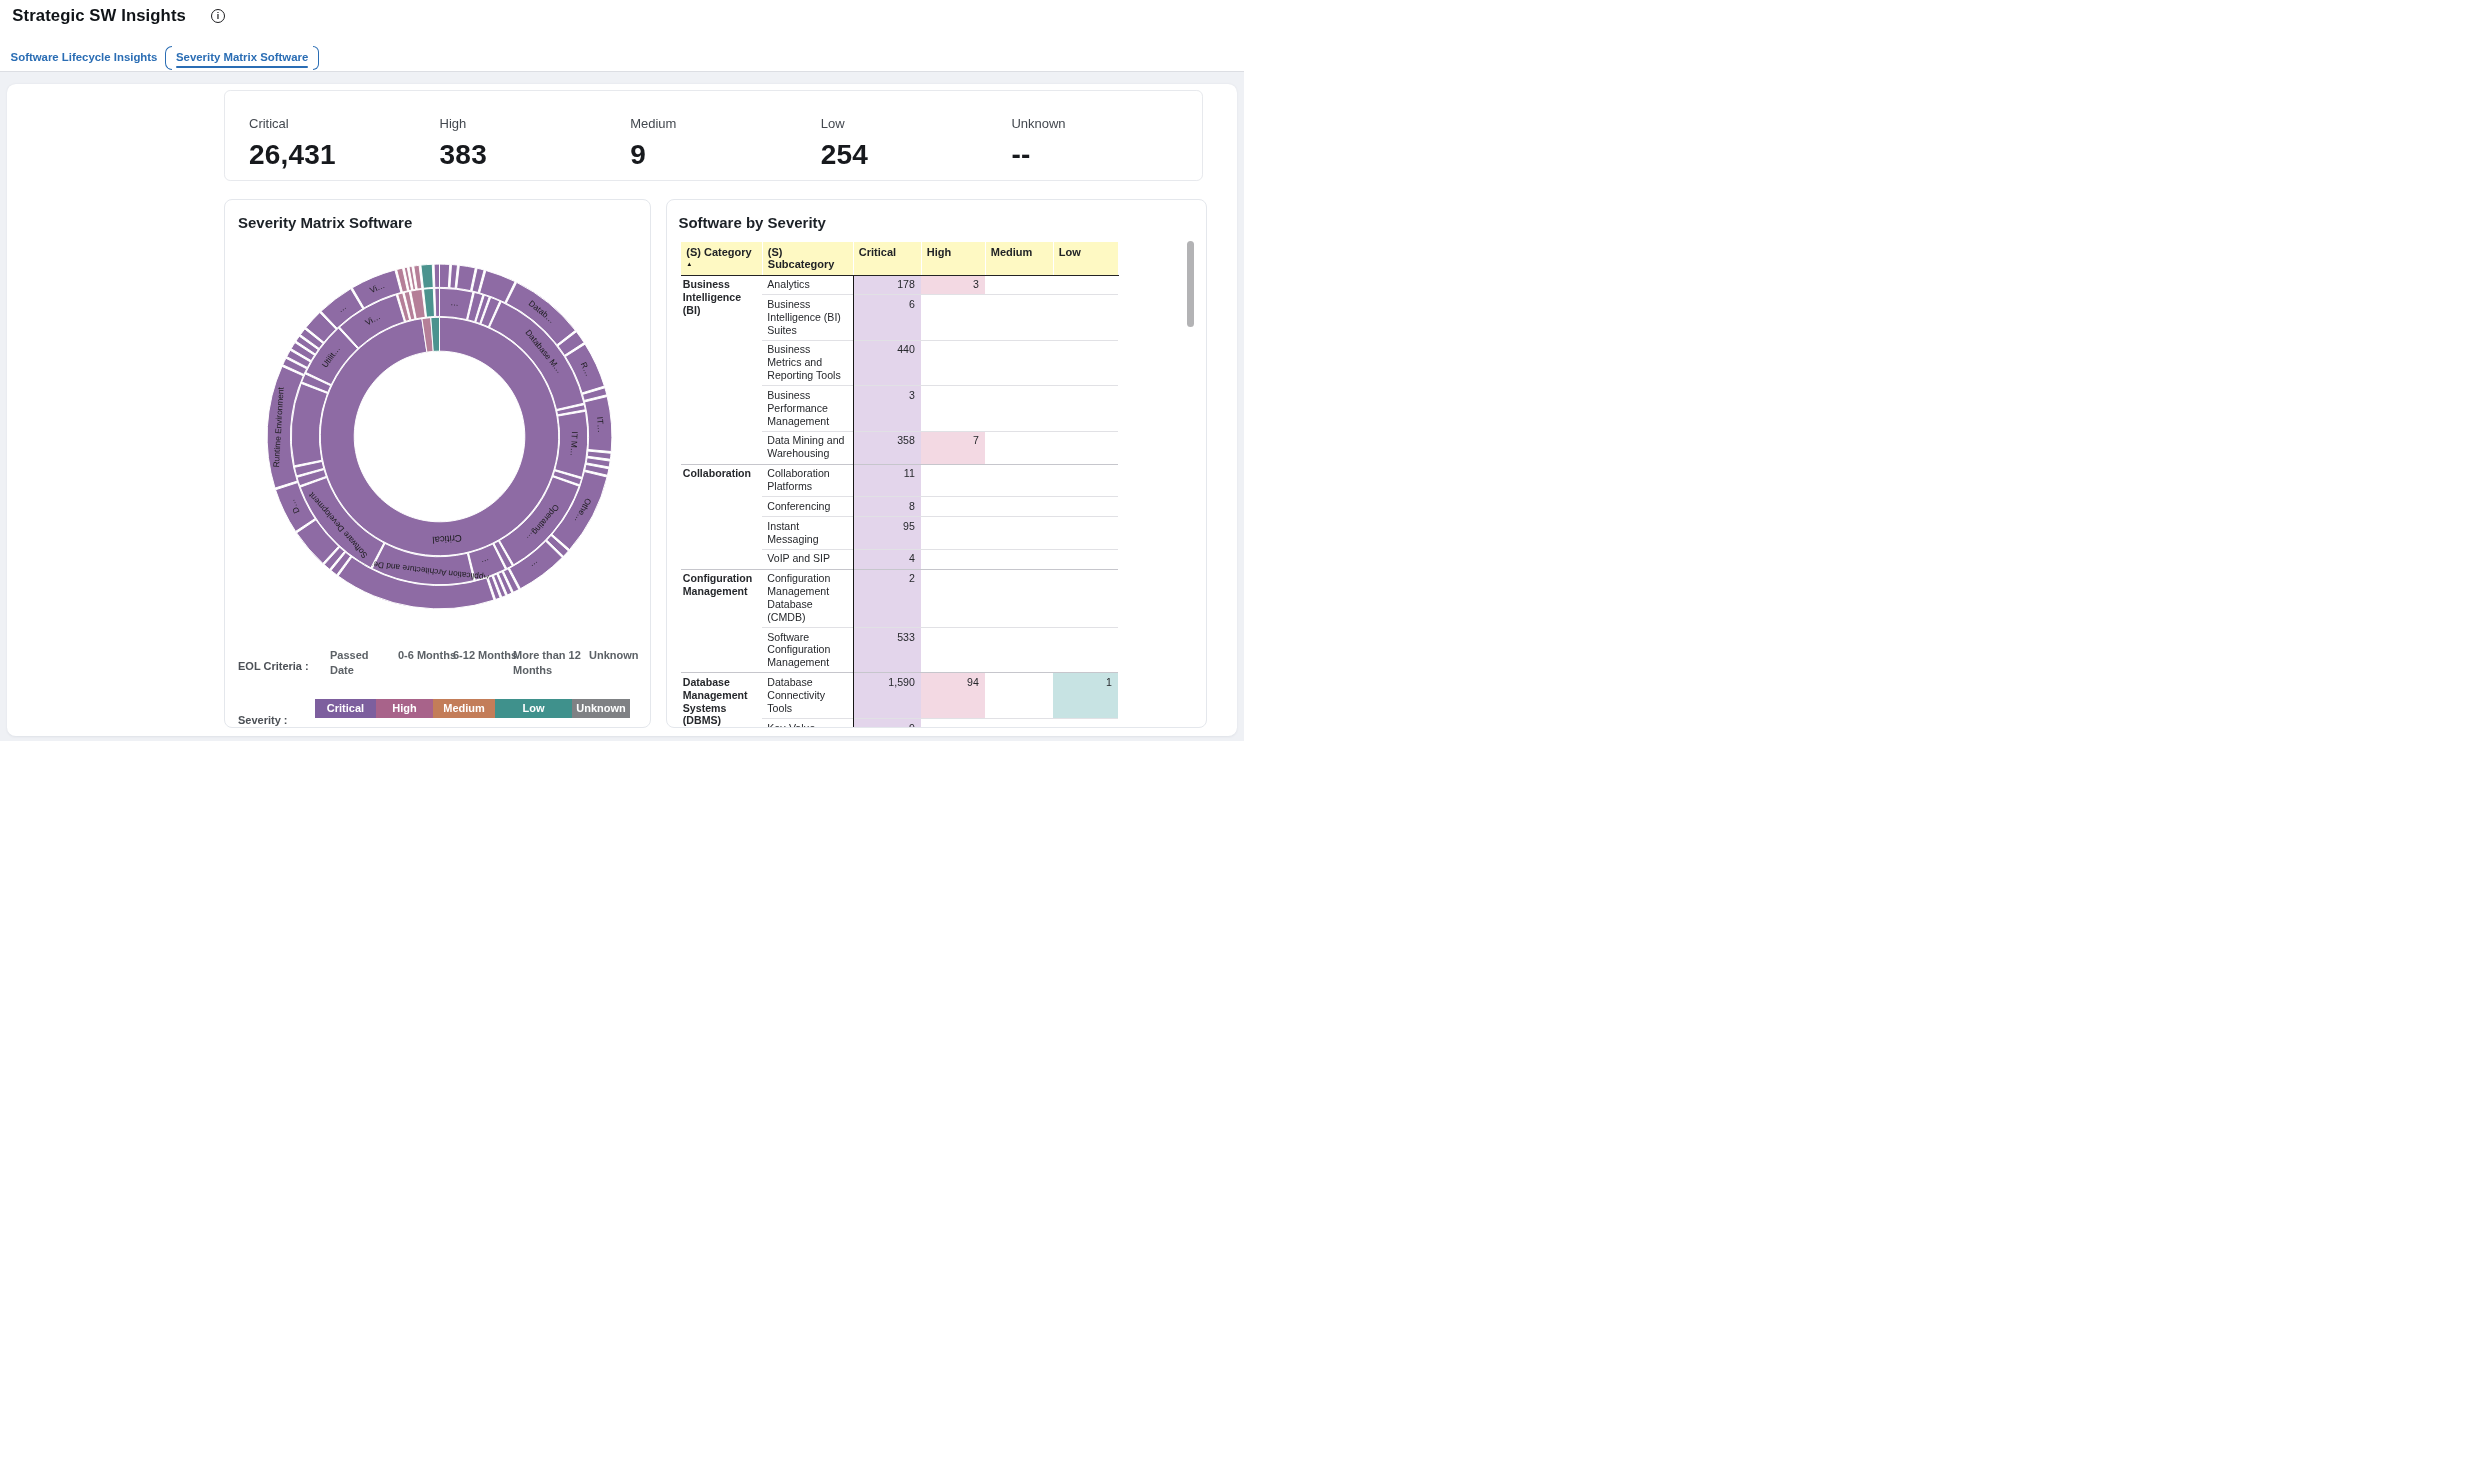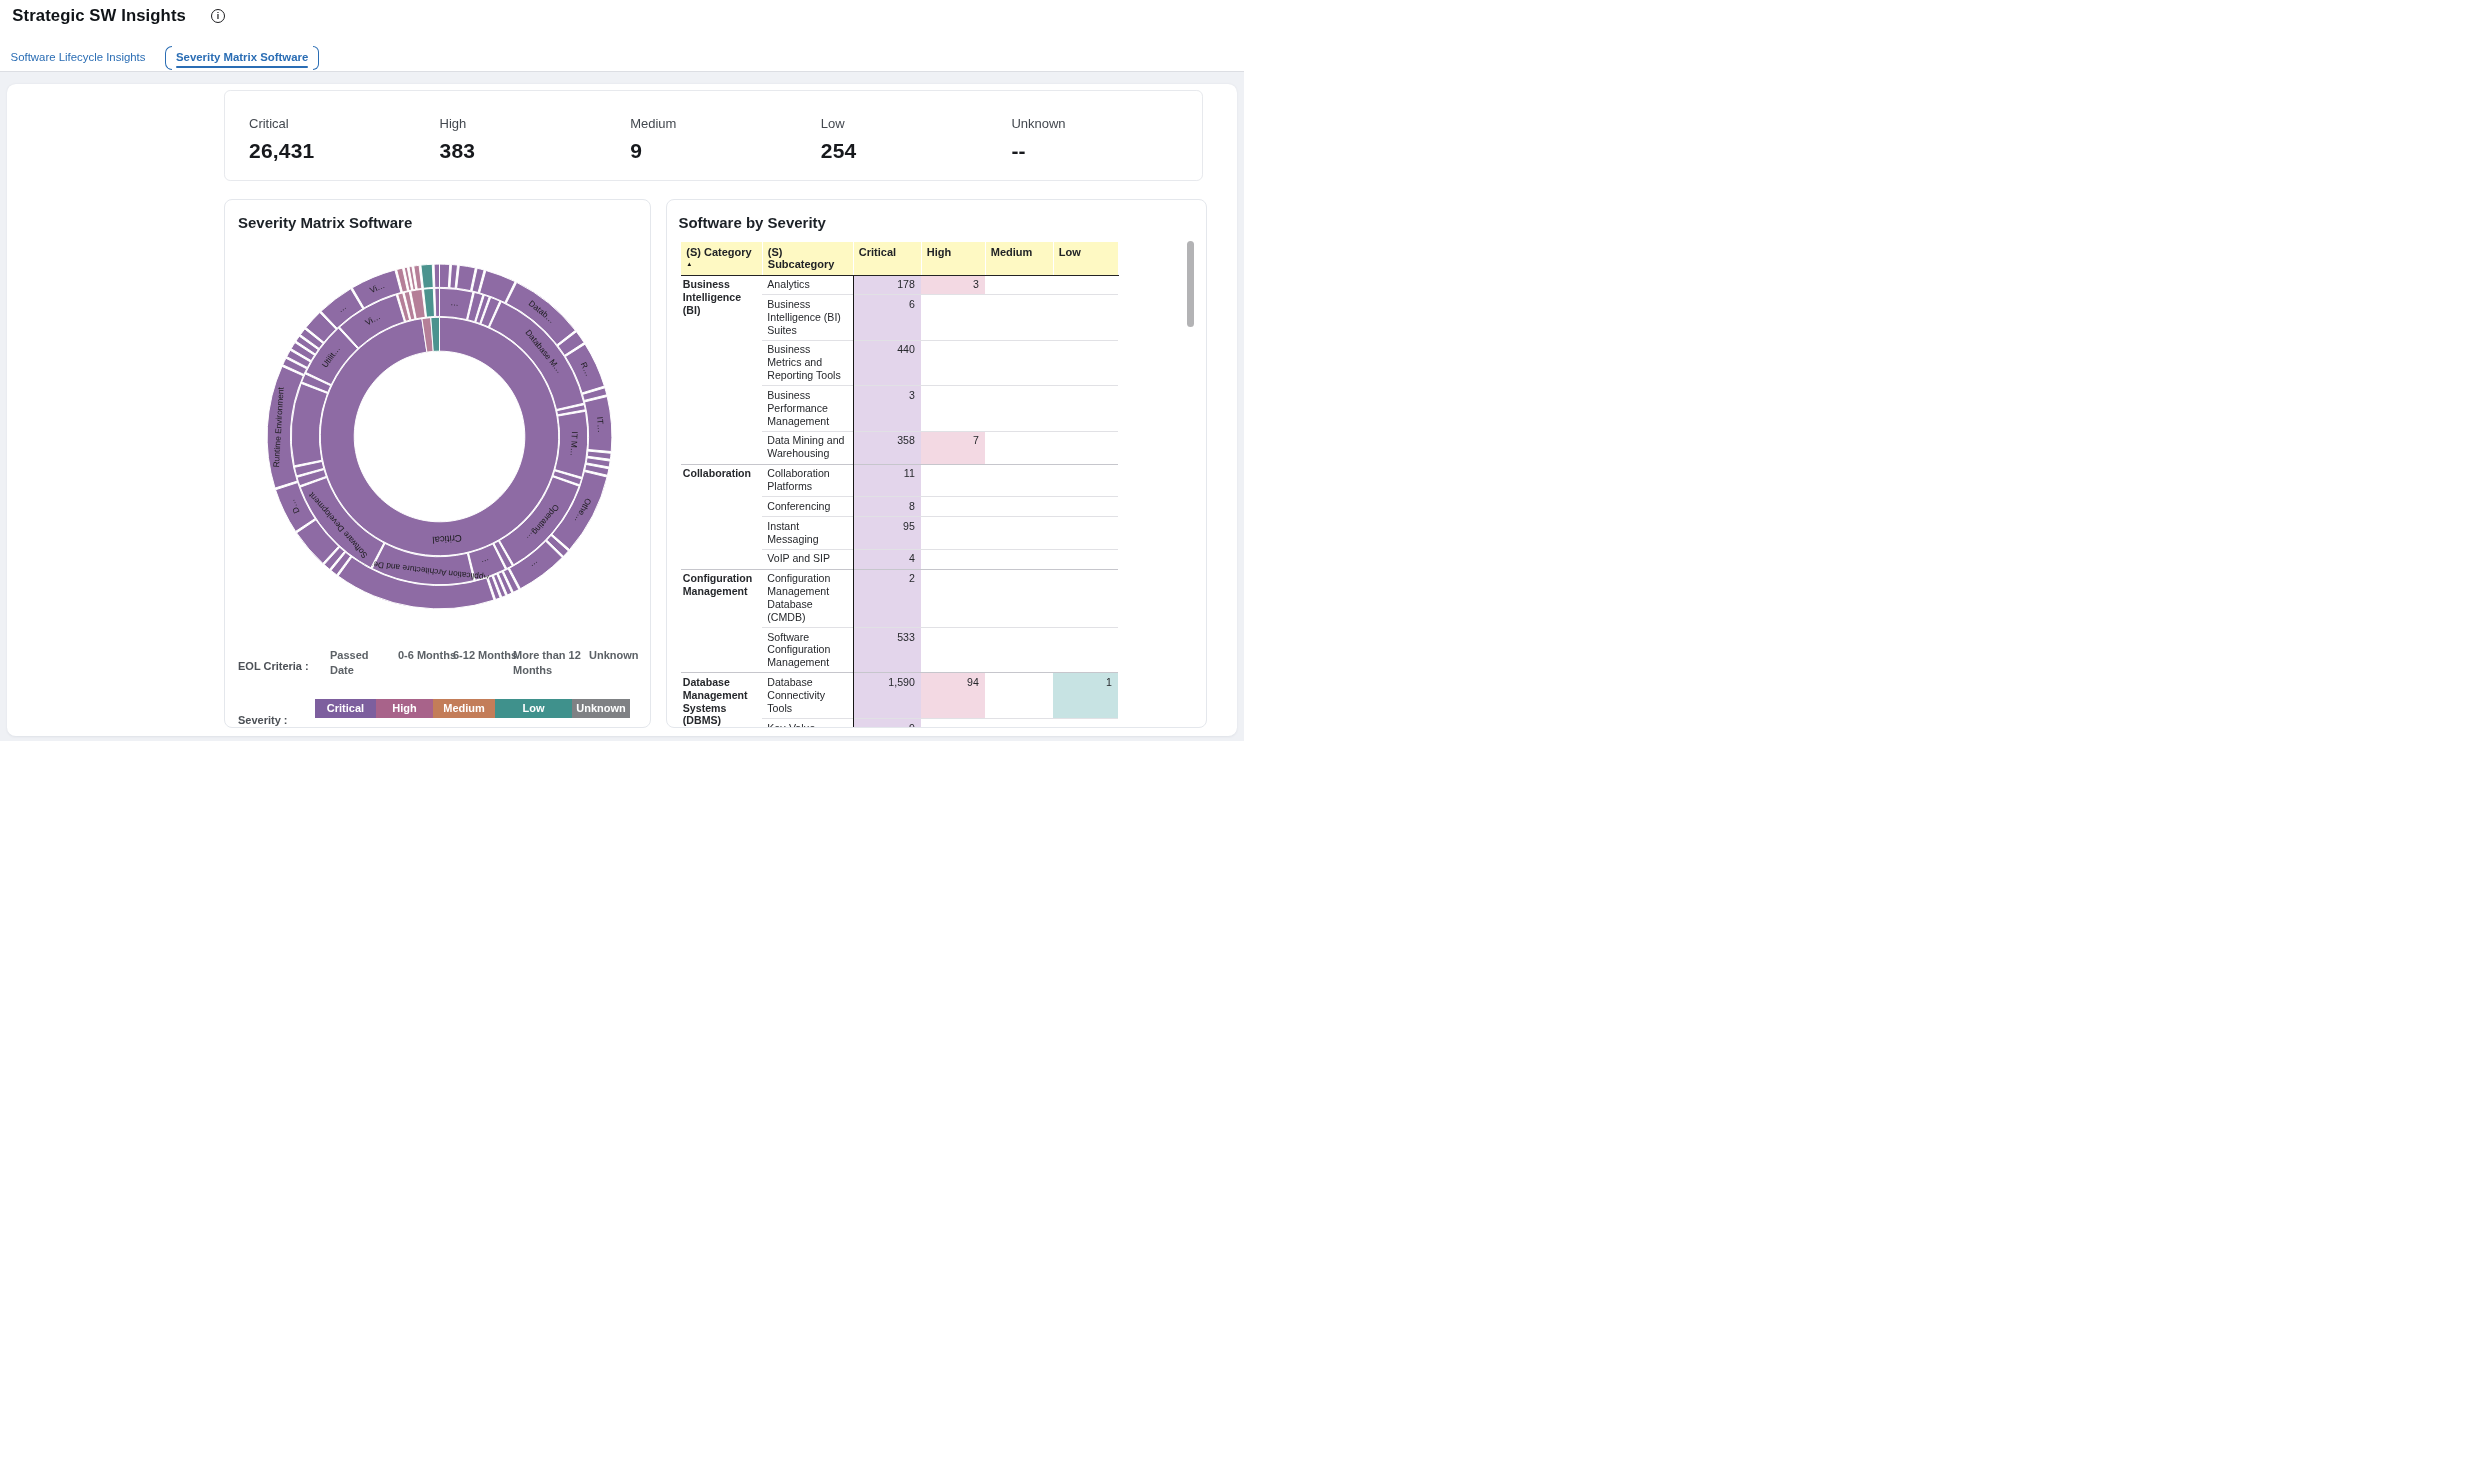--- a/index.html
+++ b/index.html
@@ -4,40 +4,40 @@
 <style>
   * { margin:0; padding:0; box-sizing:border-box; }
   html,body { width:1244px; height:741px; background:#ffffff; font-family:"Liberation Sans", sans-serif; overflow:hidden; }
   .page { position:relative; width:1244px; height:741px; }
 
   
   .page-title { position:absolute; left:12.3px; top:6.2px; font-size:16.7px; font-weight:700; color:#101418; letter-spacing:0.1px; }
   .info-icon { position:absolute; left:211px; top:8.8px; width:14px; height:14px; border:1.4px solid #1d1d1f; border-radius:50%;
                font-size:8.8px; font-weight:700; color:#1d1d1f; display:flex; align-items:center; justify-content:center; cursor:pointer; }
   .tabs { position:absolute; left:0; top:48px; height:23px; width:100%; }
-  .tab { position:absolute; top:2.6px; font-size:11.4px; color:#2a6db4; cursor:pointer; white-space:nowrap; }
+  .tab { position:absolute; top:2.6px; font-size:11.4px; color:#2a6db4; cursor:pointer; white-space:nowrap;font-weight:bold; }
   .tab-inactive { left:10.6px; }
   .tab-active { left:176px; font-weight:700; }
   .tab-active .tab-underline { position:absolute; left:0; right:0; bottom:-5.3px; height:2.2px; background:#2a6db4; border-radius:1.8px; }
   .bracket { position:absolute; top:-4.4px; width:6.2px; height:24px; border:1.8px solid #2a6db4; }
   .bracket-l { left:-10.6px; border-right:none; border-radius:7px 0 0 7px; }
   .bracket-r { right:-10.6px; border-left:none; border-radius:0 7px 7px 0; }
   .tabs-divider { position:absolute; left:0; top:71px; width:100%; height:0.9px; background:#dcdee3; }
   .page-lower { position:absolute; left:0; top:72px; width:100%; height:669px; background:#eff1f5; }
 
   
   .card { position:absolute; left:7px; top:84px; width:1230px; height:652px; background:#ffffff; border-radius:8.8px;
           box-shadow:0 0.9px 2.6px rgba(20,30,60,.07); }
 
   
   .kpi-box { position:absolute; left:217px; top:6.2px; width:979px; height:91px; border:0.9px solid #e7e9ed; border-radius:6.2px;
              background:#fff; display:flex; padding:24.6px 0 0 24px; }
   .kpi-item { flex:1; }
   .kpi-label { font-size:13px; color:#43484f; }
-  .kpi-value { margin-top:8px; font-size:21px; font-weight:600; color:#17191d; letter-spacing:0.2px; }
+  .kpi-value { margin-top:8px; font-size:28px; font-weight:600; color:#17191d; letter-spacing:0.2px; }
 
   
   .panel { position:absolute; background:#fff; border:0.9px solid #e4e7ec; border-radius:8px; overflow:hidden; }
   .panel-sunburst { left:217px; top:115px; width:427px; height:529px; }
   .panel-table { left:659px; top:115px; width:541px; height:529px; }
   .panel-title { position:absolute; left:13px; top:14px; font-size:15px; font-weight:600; color:#1c2127; }
   .panel-table .panel-title { left:11.4px; }
 
   
   .sunburst-svg { position:absolute; left:21px; top:43px; }

